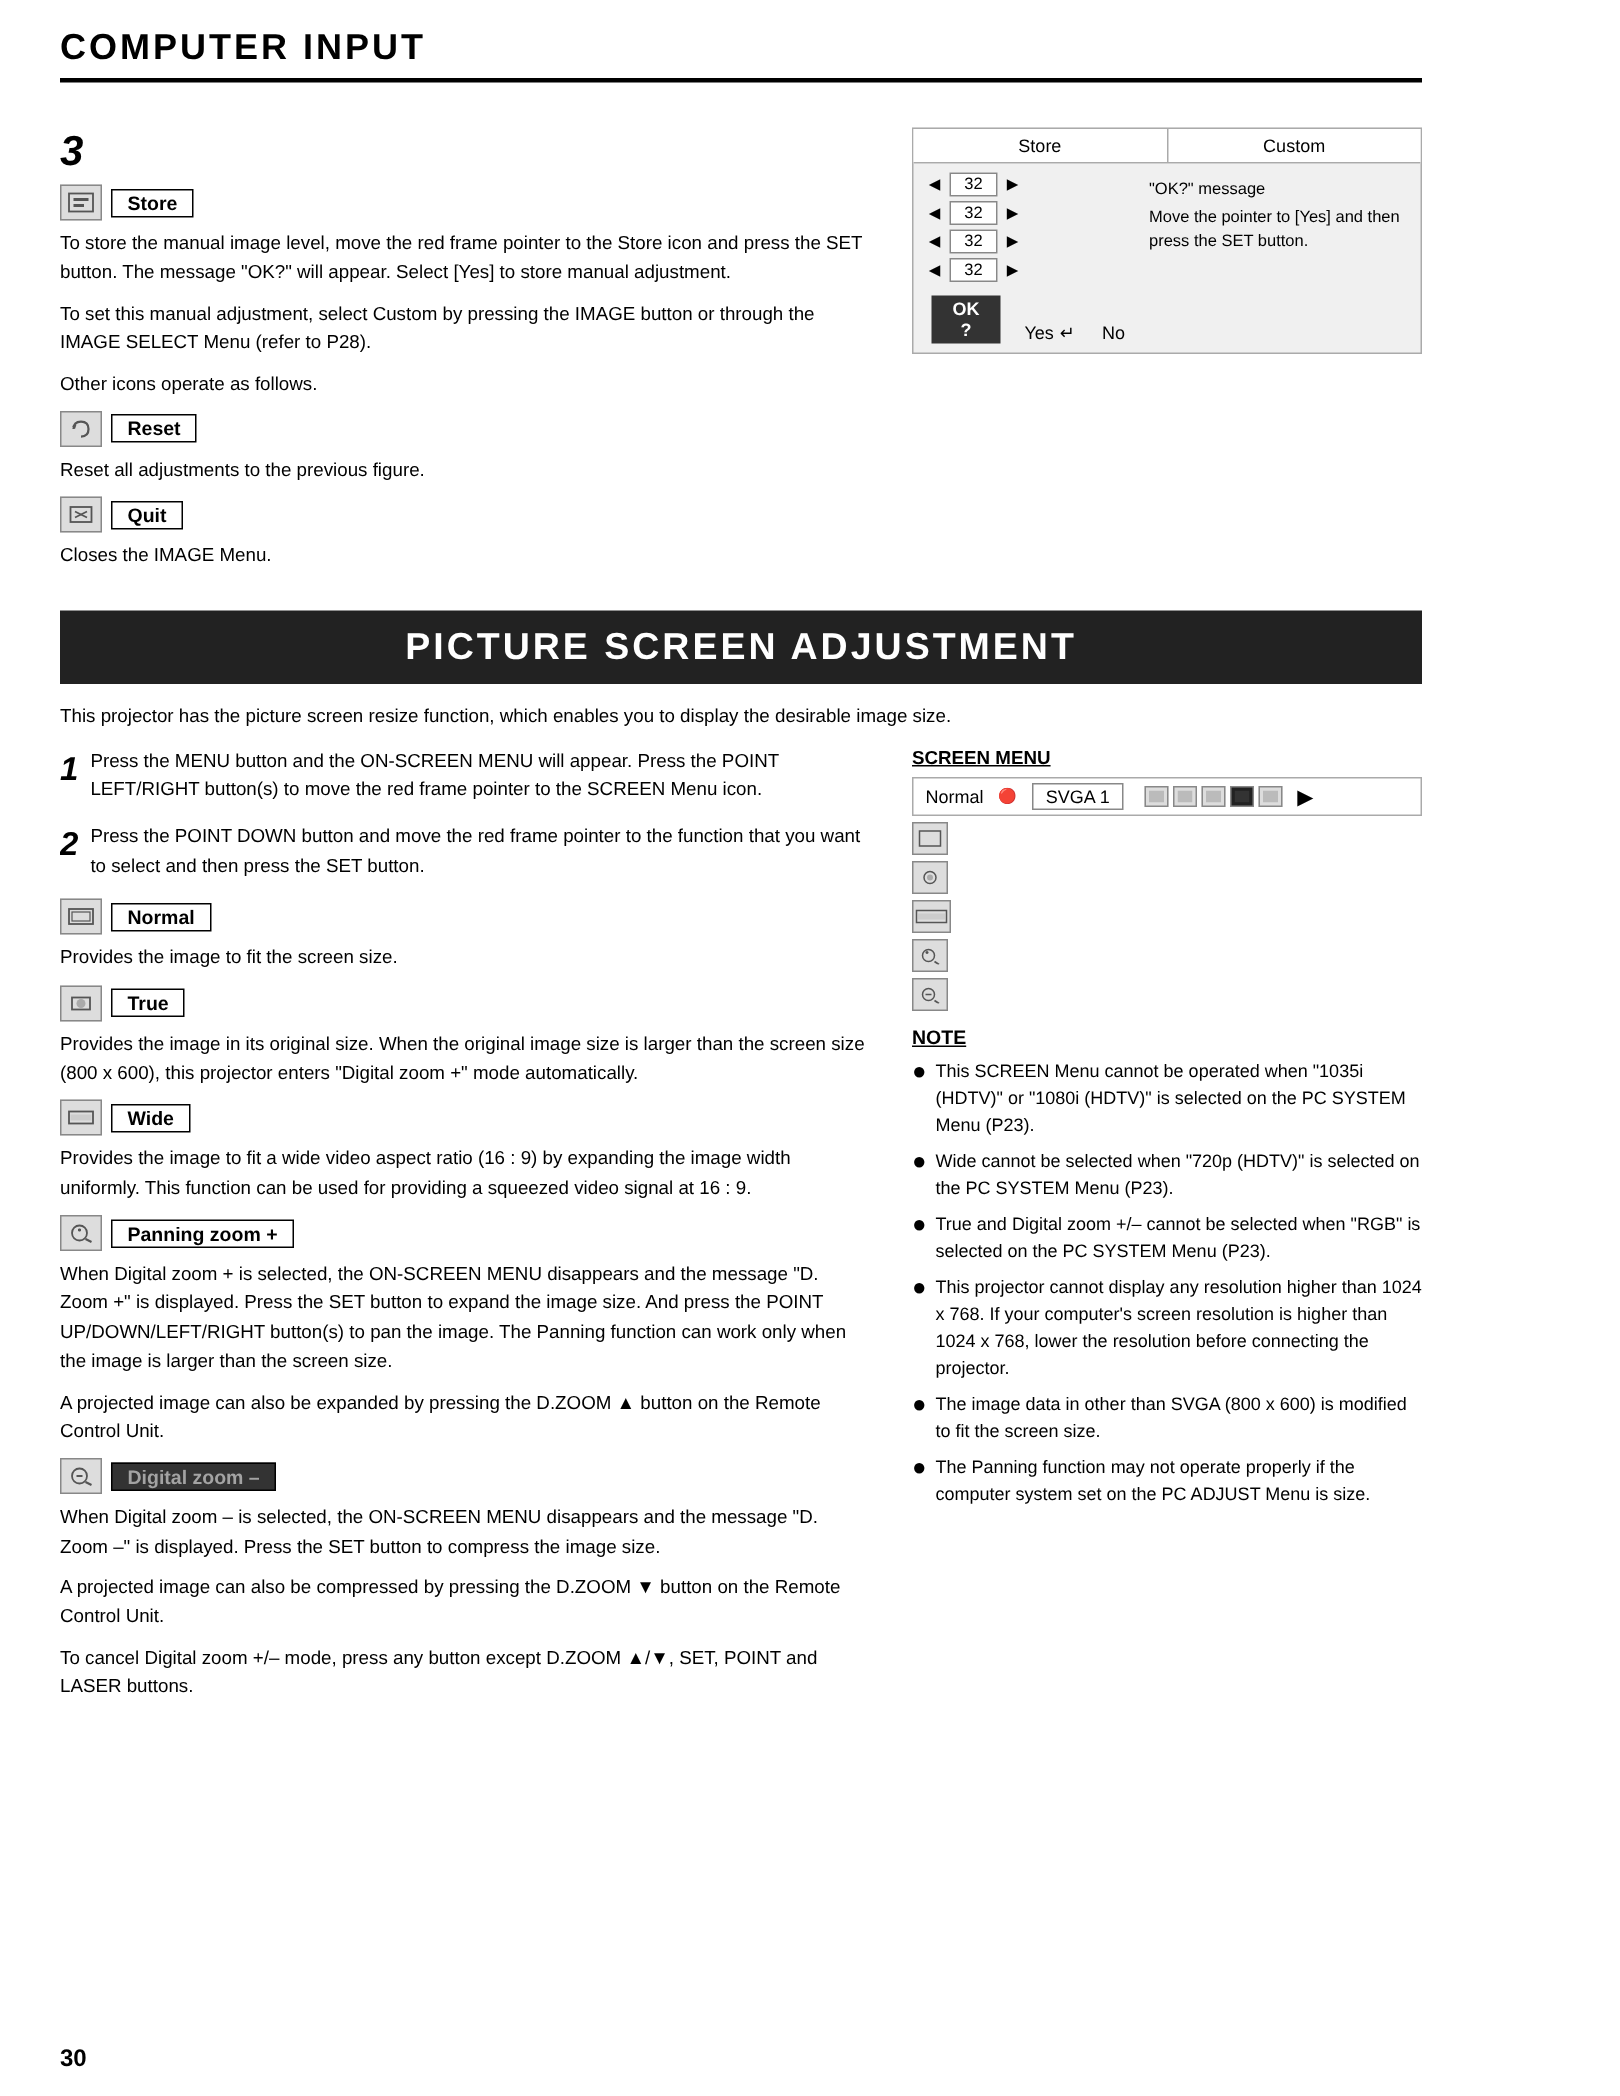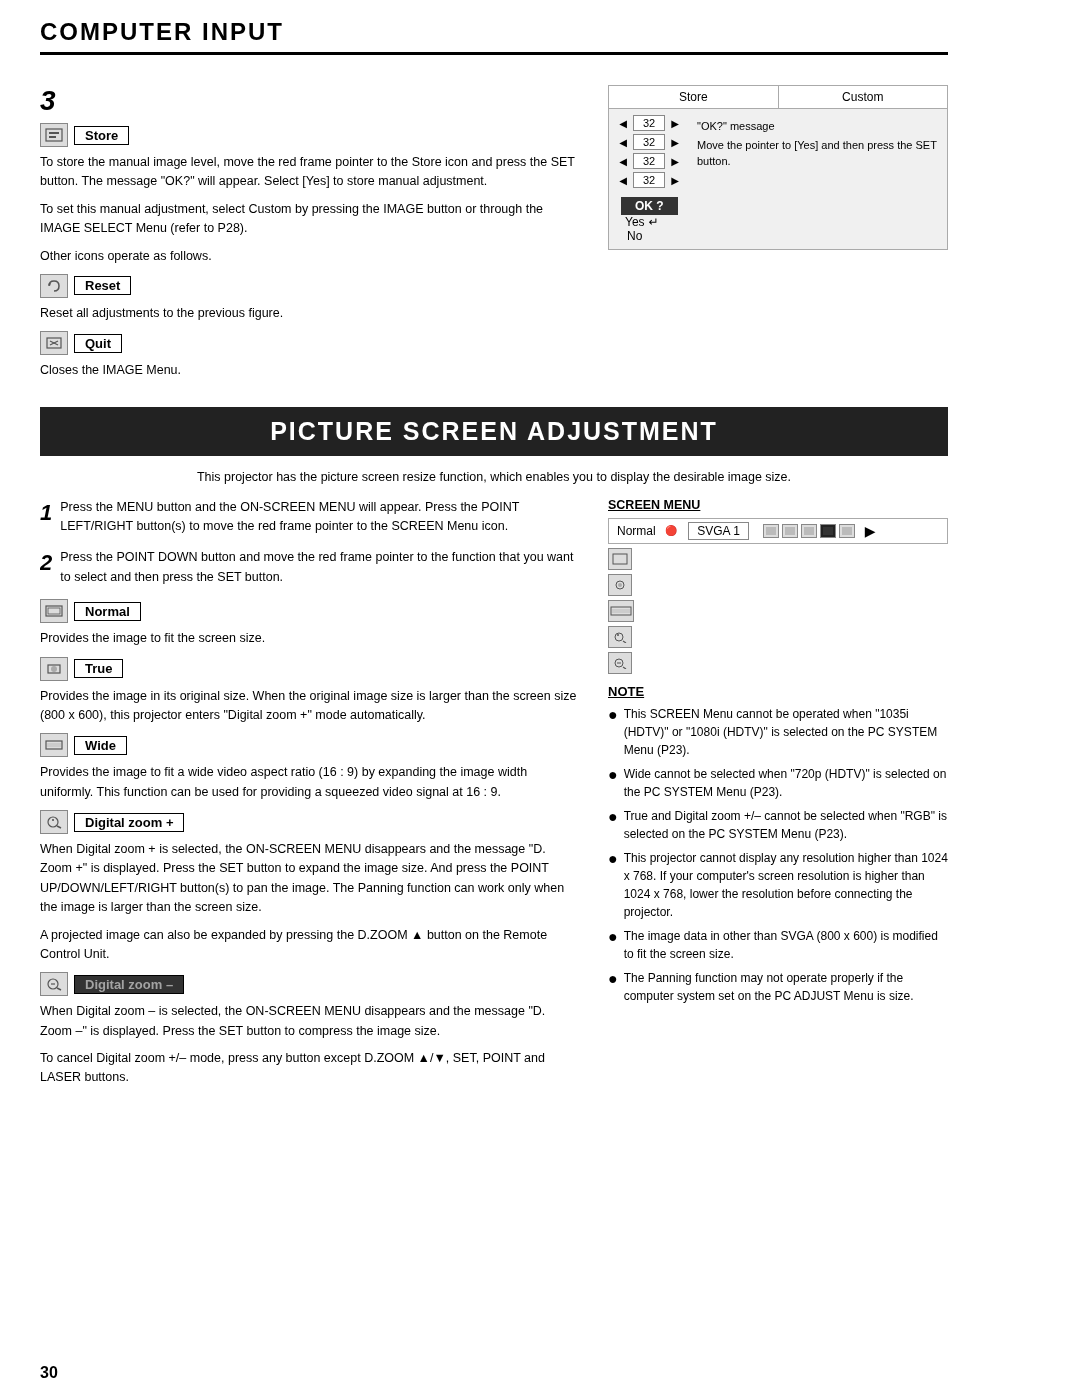--- a/index.html
+++ b/index.html
@@ -169,21 +169,20 @@
       font-weight: 900;
       letter-spacing: 2px;
       text-transform: uppercase;
       padding: 10px 0;
       margin: 18px 0 14px 0;
     }
 
     .intro-text {
       font-size: 12.5px;
       margin-bottom: 14px;
-      text-align: center;
     }
 
     
     .psa-two-col {
       display: flex;
       gap: 30px;
     }
     .psa-col-left {
       flex: 1;
     }
@@ -392,21 +391,21 @@
                 <span class="sm-arrow-l">◀</span>
                 <span class="sm-value">32</span>
                 <span class="sm-arrow-r">▶</span>
               </div>
               <div class="sm-row">
                 <span class="sm-arrow-l">◀</span>
                 <span class="sm-value">32</span>
                 <span class="sm-arrow-r">▶</span>
               </div>
               <div style="margin-top:6px;display:flex;flex-direction:column;gap:2px;margin-left:4px;">
-                <div style="display:flex;flex-direction:column;align-items:flex-start;gap:0;">
+                <div style="display:flex;flex-direction:row;align-items:flex-end;gap:12px;">
                   <div style="background:#333;color:#fff;padding:2px 14px;font-size:12px;font-weight:bold;text-align:center;">OK ?</div>
                   <div class="sm-yes-row">
                     <span style="font-size:12px;padding-left:4px;">Yes</span>
                     <span class="sm-arrow-right">↵</span>
                   </div>
                   <div class="sm-no-row">
                     <span style="font-size:12px;padding-left:4px;">No</span>
                   </div>
                 </div>
               </div>
@@ -477,36 +476,37 @@
 
       <div class="icon-label">
         <div class="icon-box">
           <svg width="18" height="14" viewBox="0 0 18 14">
               <circle cx="8" cy="7" r="5" fill="none" stroke="#555" stroke-width="1.2"></circle>
               <line x1="7" y1="5" x2="9" y2="5" stroke="#555" stroke-width="1.2"></line>
               <line x1="8" y1="4" x2="8" y2="6" stroke="#555" stroke-width="1.2"></line>
               <line x1="12" y1="11" x2="16" y2="13" stroke="#555" stroke-width="1.5"></line>
             </svg>
         </div>
-        <div class="label-box">Digital zoom +</div>
+        <div class="label-box">Panning zoom +</div>
       </div>
       <p class="body-text">When Digital zoom + is selected, the ON-SCREEN MENU disappears and the message "D. Zoom +" is displayed.  Press the SET button to expand the image size.  And press the POINT UP/DOWN/LEFT/RIGHT button(s) to pan the image.  The Panning function can work only when the image is larger than the screen size.</p>
       <p class="body-text">A projected image can also be expanded by pressing the D.ZOOM ▲ button on the Remote Control Unit.</p>
 
       <div class="icon-label">
         <div class="icon-box">
           <svg width="18" height="14" viewBox="0 0 18 14">
               <circle cx="8" cy="7" r="5" fill="none" stroke="#555" stroke-width="1.2"></circle>
               <line x1="6" y1="7" x2="10" y2="7" stroke="#555" stroke-width="1.2"></line>
               <line x1="12" y1="11" x2="16" y2="13" stroke="#555" stroke-width="1.5"></line>
             </svg>
         </div>
         <div class="label-box" style="background:#333;color:#a3a3a3;">Digital zoom –</div>
       </div>
       <p class="body-text">When Digital zoom – is selected, the ON-SCREEN MENU disappears and the message "D. Zoom –" is displayed.  Press the SET button to compress the image size.</p>
+      <p class="body-text">A projected image can also be compressed by pressing the D.ZOOM ▼ button on the Remote Control Unit.</p>
       <p class="body-text">To cancel Digital zoom +/– mode, press any button except D.ZOOM ▲/▼, SET, POINT and LASER buttons.</p>
 
     </div>
 
     <div class="psa-col-right">
 
       <div class="screen-menu-label">SCREEN MENU</div>
 
       <div class="screen-menu-bar">
         <span class="smb-normal">Normal</span>

